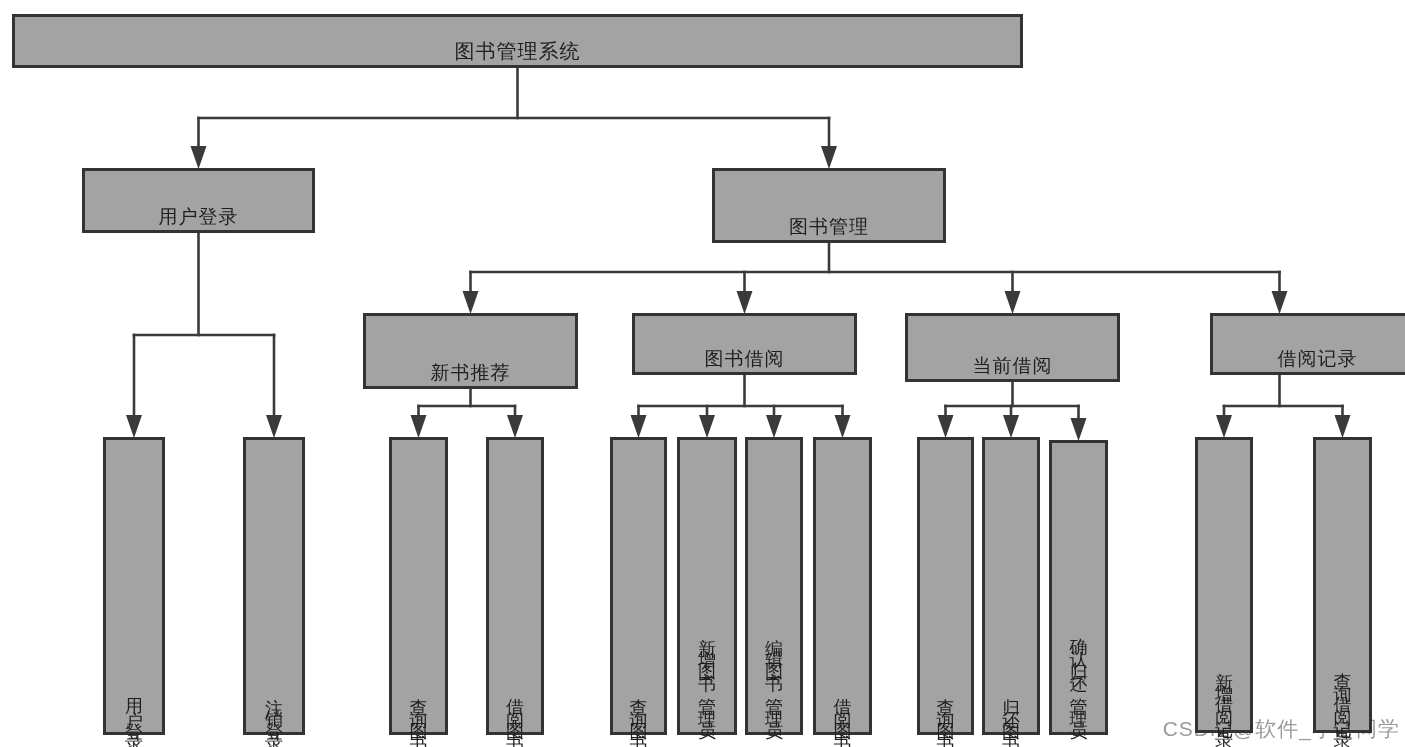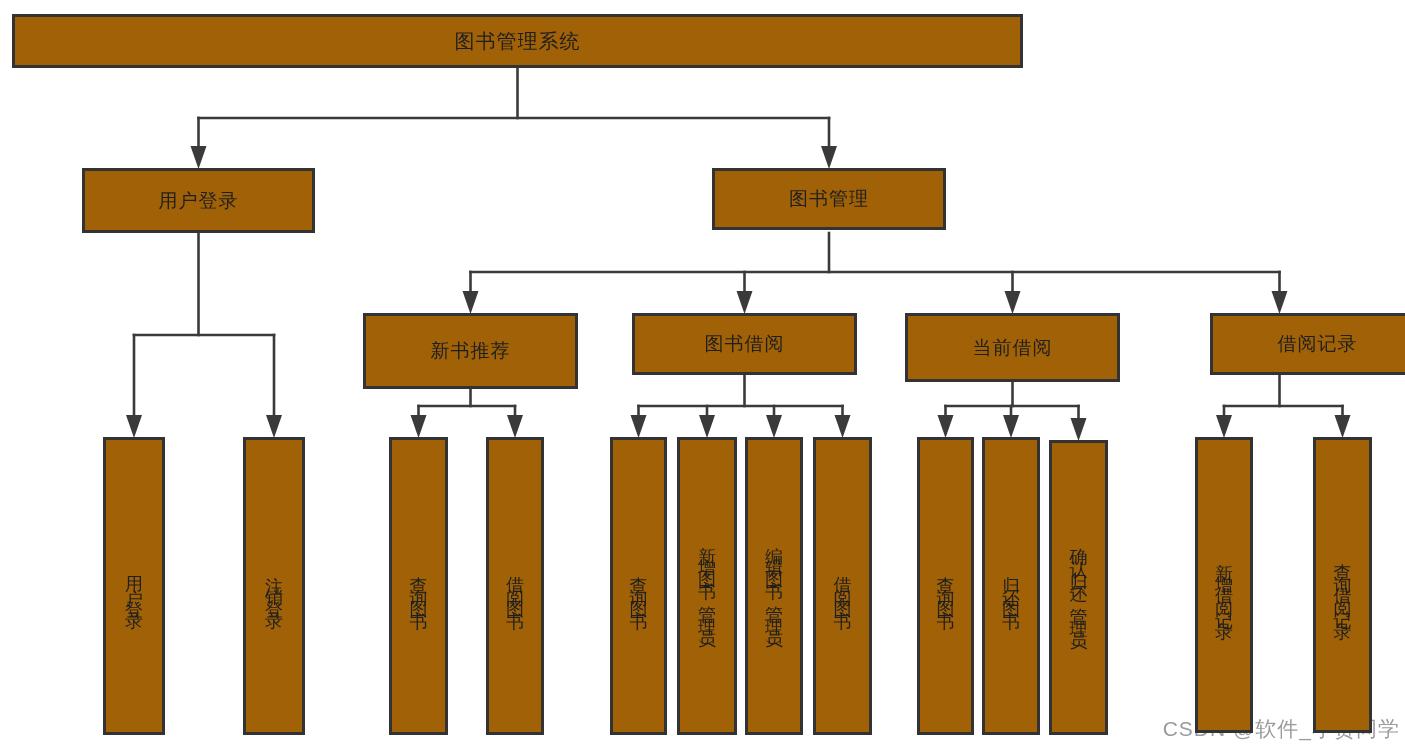--- a/index.html
+++ b/index.html
@@ -13,25 +13,25 @@
   #canvas{
     position:relative;
     width:1405px;height:747px;
     background:var(--bg);
     overflow:hidden;
     font-family:"Liberation Sans","DejaVu Sans",sans-serif;
   }
   #edges{position:absolute;left:0;top:0;width:1405px;height:747px;}
   .node{
     position:absolute;
-    background:#a16207;
+    background:#a3a3a3;
     border:3px solid var(--border);
     box-sizing:border-box;
     display:flex;
-    align-items:center;
+    align-items:flex-end;
     justify-content:center;
     color:var(--text);
   }
   .node.h span{
     font-size:19px;
     letter-spacing:1px;
     white-space:nowrap;
   }
   .node.root span{font-size:20px;}
   .node.v span{
@@ -110,21 +110,21 @@
       <polygon points="1334.5,415 1350.5,415 1342.5,438" fill="#3a3a3a"></polygon>
     </svg>
 
   <div id="watermark">CSDN @软件_小贺同学</div>
 <div class="node h root" style="left: 12px; top: 14px; width: 1011px; height: 54px;">
       <span>图书管理系统</span>
     </div>
     <div class="node h" style="left: 82px; top: 168px; width: 233px; height: 65px;">
       <span>用户登录</span>
     </div>
-    <div class="node h" style="left: 712px; top: 168px; width: 234px; height: 62px;">
+    <div class="node h" style="left: 712px; top: 168px; width: 234px; height: 75px;">
       <span>图书管理</span>
     </div>
     <div class="node h" style="left: 363px; top: 313px; width: 215px; height: 76px;">
       <span>新书推荐</span>
     </div>
     <div class="node h" style="left: 632px; top: 313px; width: 225px; height: 62px;">
       <span>图书借阅</span>
     </div>
     <div class="node h" style="left: 905px; top: 313px; width: 215px; height: 69px;">
       <span>当前借阅</span>

